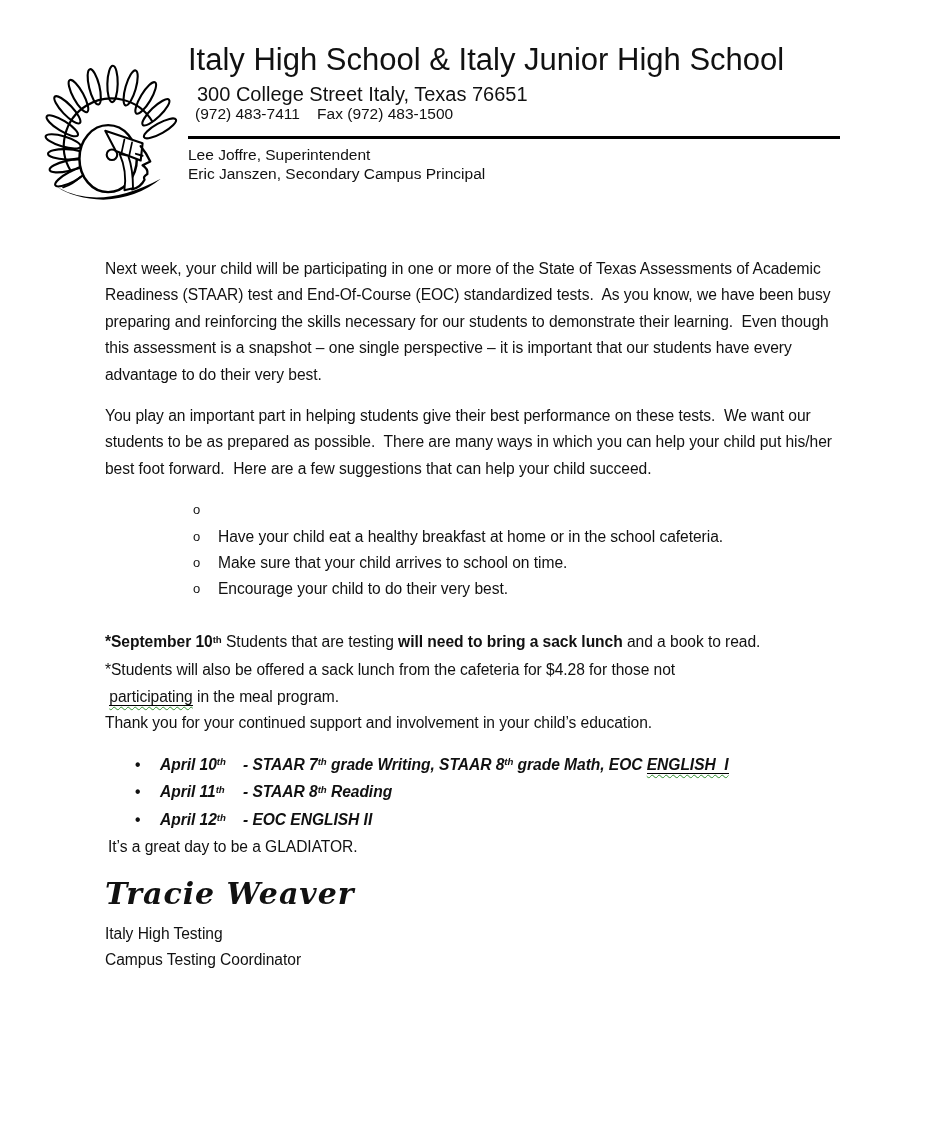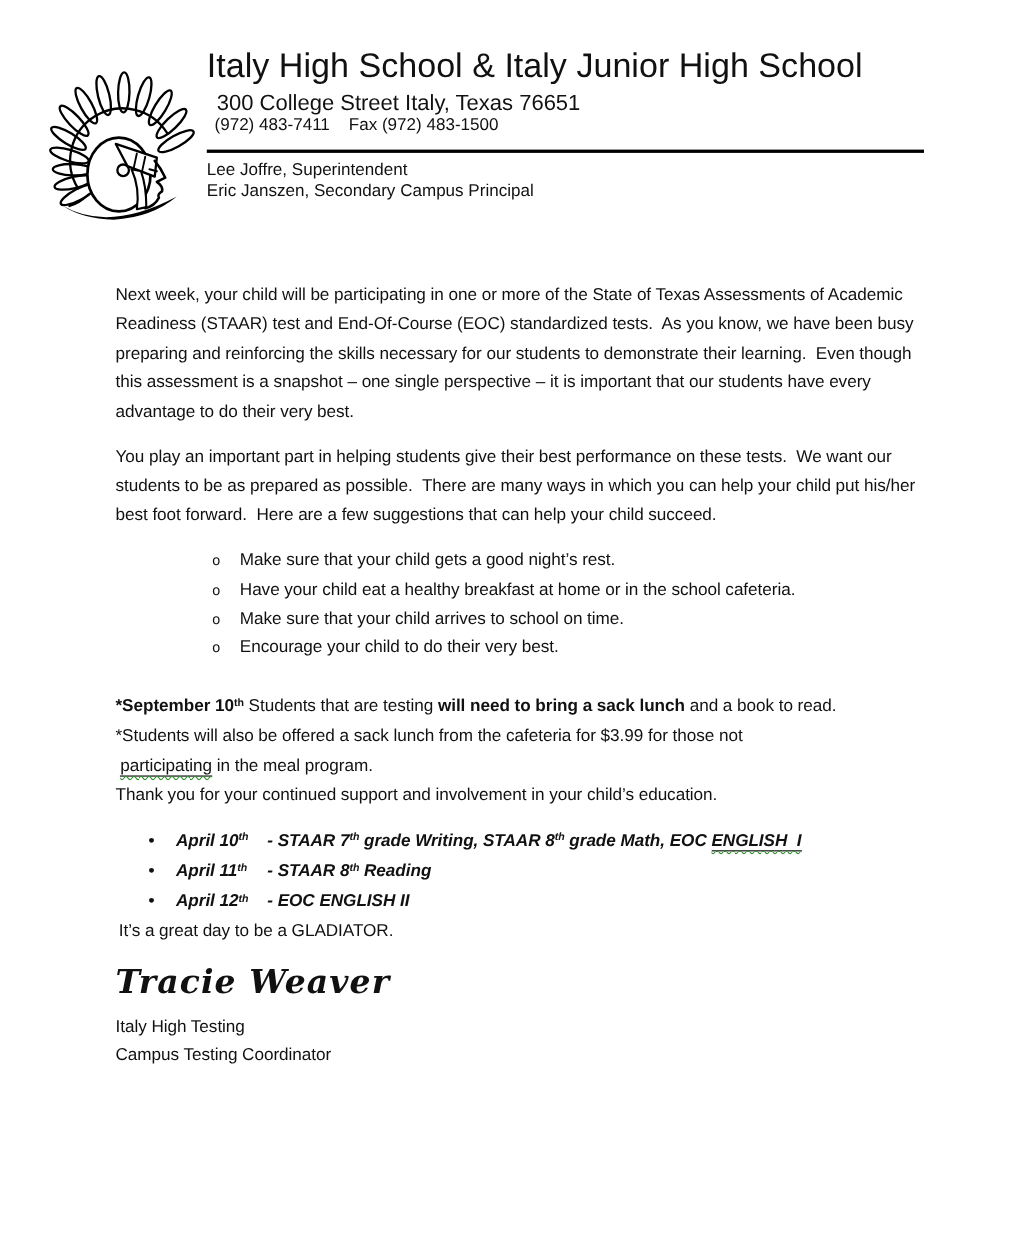--- a/index.html
+++ b/index.html
@@ -113,39 +113,38 @@
   <div class="letter-body">
 
 
     <p>Next week, your child will be participating in one or more of the State of Texas Assessments of Academic Readiness (STAAR) test and End-Of-Course (EOC) standardized tests.  As you know, we have been busy preparing and reinforcing the skills necessary for our students to demonstrate their learning.  Even though this assessment is a snapshot – one single perspective – it is important that our students have every advantage to do their very best.</p>
 
     <p>You play an important part in helping students give their best performance on these tests.  We want our students to be as prepared as possible.  There are many ways in which you can help your child put his/her best foot forward.  Here are a few suggestions that can help your child succeed.</p>
 
     <div class="sugg-list">
       <div class="sugg-item">
         <span class="sugg-marker">o</span>
-        <span>Make sure that your child gets a good night’s rest.</span>
       </div>
       <div class="sugg-item">
         <span class="sugg-marker">o</span>
         <span>Have your child eat a healthy breakfast at home or in the school cafeteria.</span>
       </div>
       <div class="sugg-item">
         <span class="sugg-marker">o</span>
         <span>Make sure that your child arrives to school on time.</span>
       </div>
       <div class="sugg-item">
         <span class="sugg-marker">o</span>
         <span>Encourage your child to do their very best.</span>
       </div>
     </div>
 
     <div class="notes">
       <div class="note-line"><span class="sg sg-b">*September 10</span><span class="sg sg-b sg-sup">th</span><span class="sg"> Students that are testing </span><span class="sg sg-b">will need to bring a sack lunch</span><span class="sg"> and a book to read.</span></div>
-      <div class="note-line"><span class="sg">*Students will also be offered a sack lunch from the cafeteria for $3.99 for those not</span></div>
+      <div class="note-line"><span class="sg">*Students will also be offered a sack lunch from the cafeteria for $4.28 for those not</span></div>
       <div class="note-line"><span class="sg"> </span><span class="sg sg-u sg-g">participating</span><span class="sg"> in the meal program.</span></div>
     </div>
 
     <p class="thanks">Thank you for your continued support and involvement in your child’s education.</p>
 
     <div class="sched-list">
       <div class="sched-item">
         <span class="sched-marker">•</span>
         <span class="sched-date"><span class="sg">April 10</span><span class="sg sg-sup">th</span></span>
         <span><span class="sg">- STAAR 7</span><span class="sg sg-sup">th</span><span class="sg"> grade Writing, STAAR 8</span><span class="sg sg-sup">th</span><span class="sg"> grade Math, EOC </span><span class="sg sg-u sg-g">ENGLISH  I</span></span>

